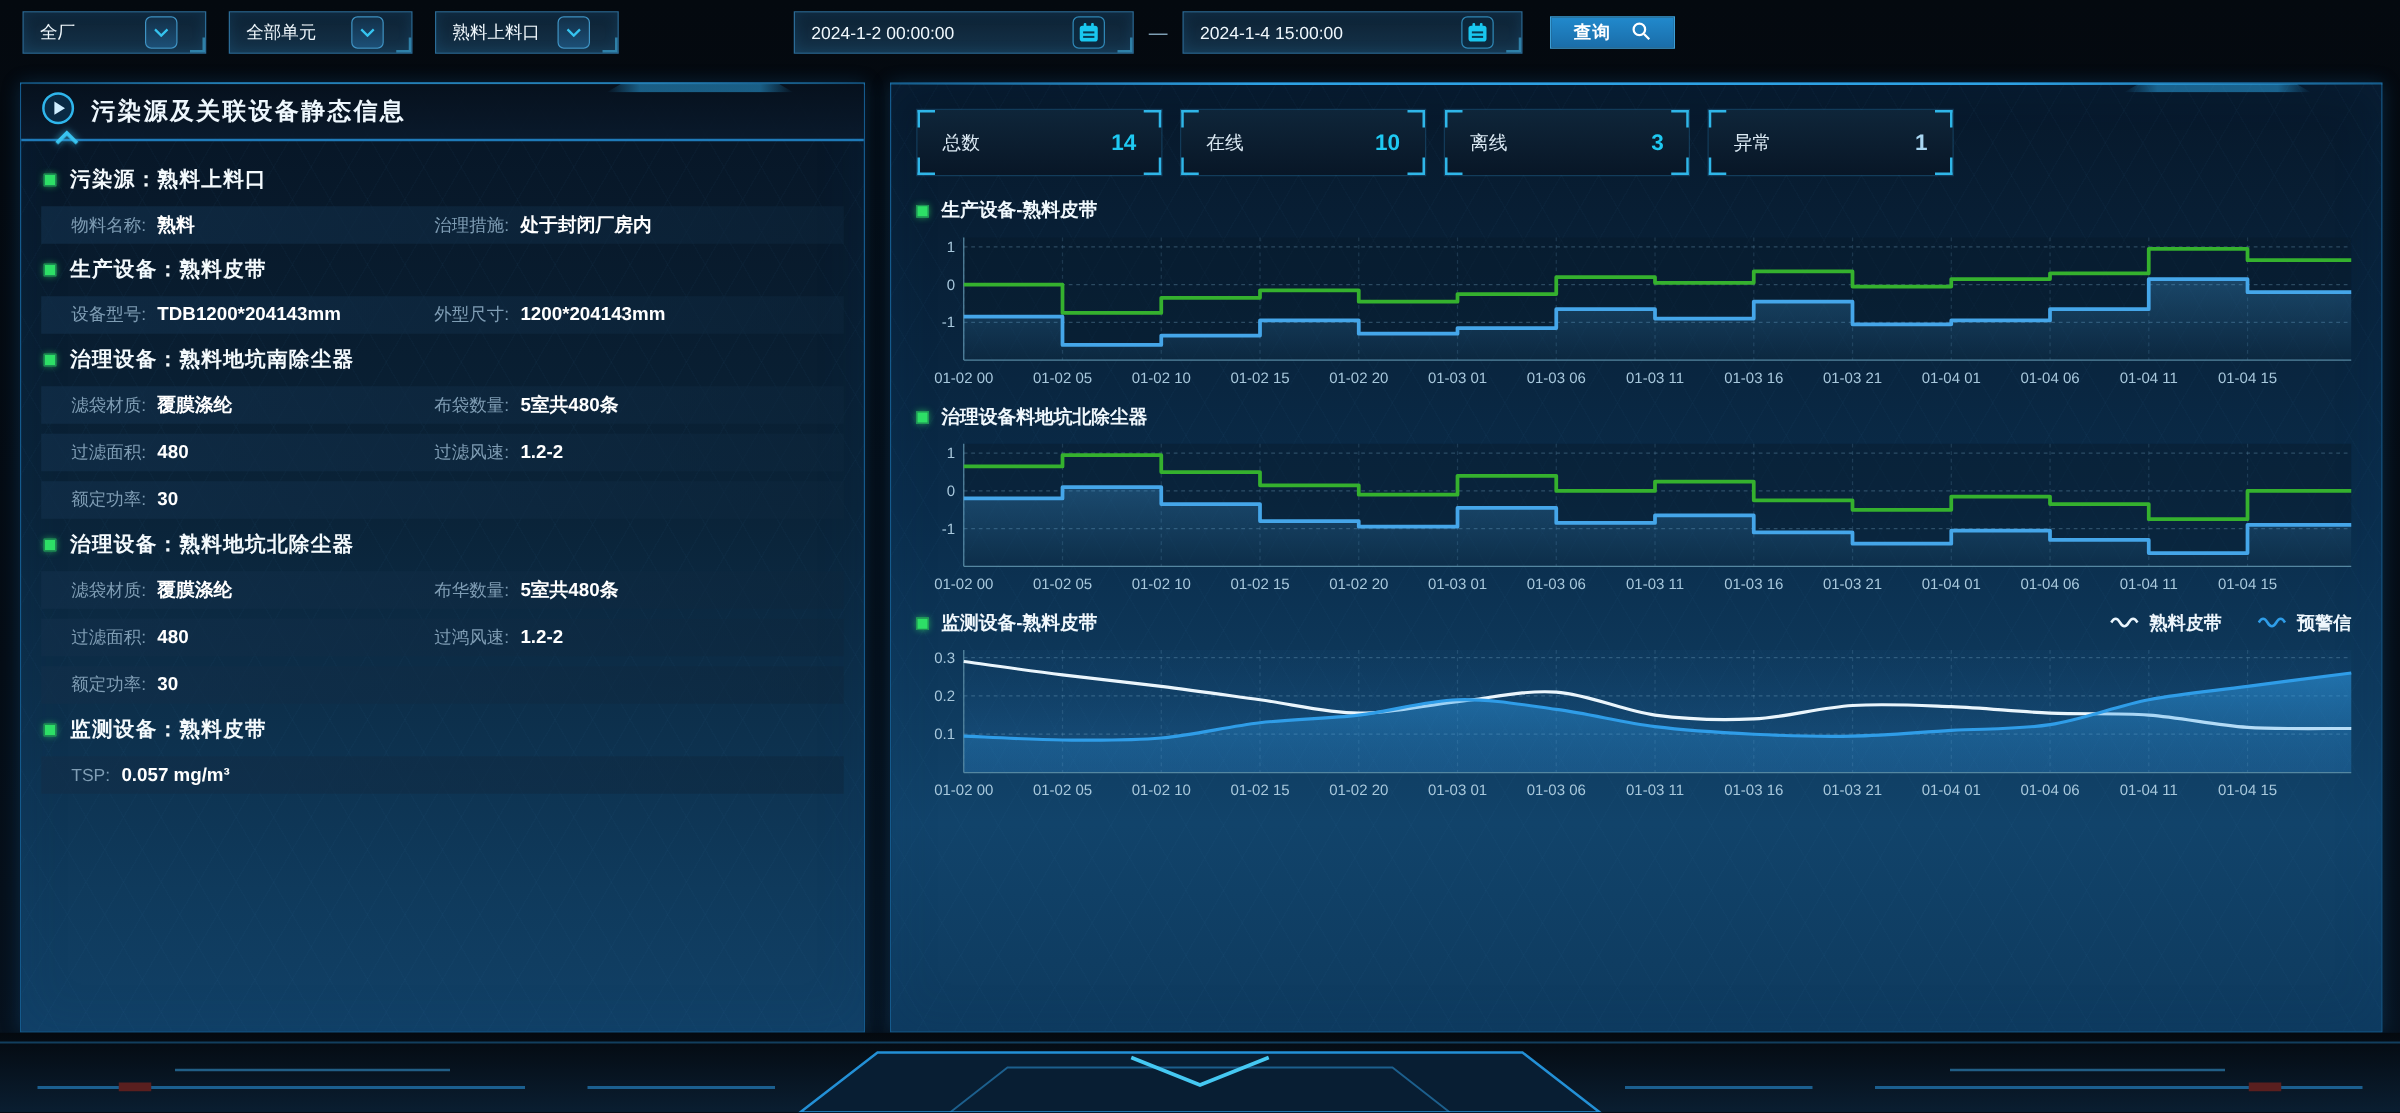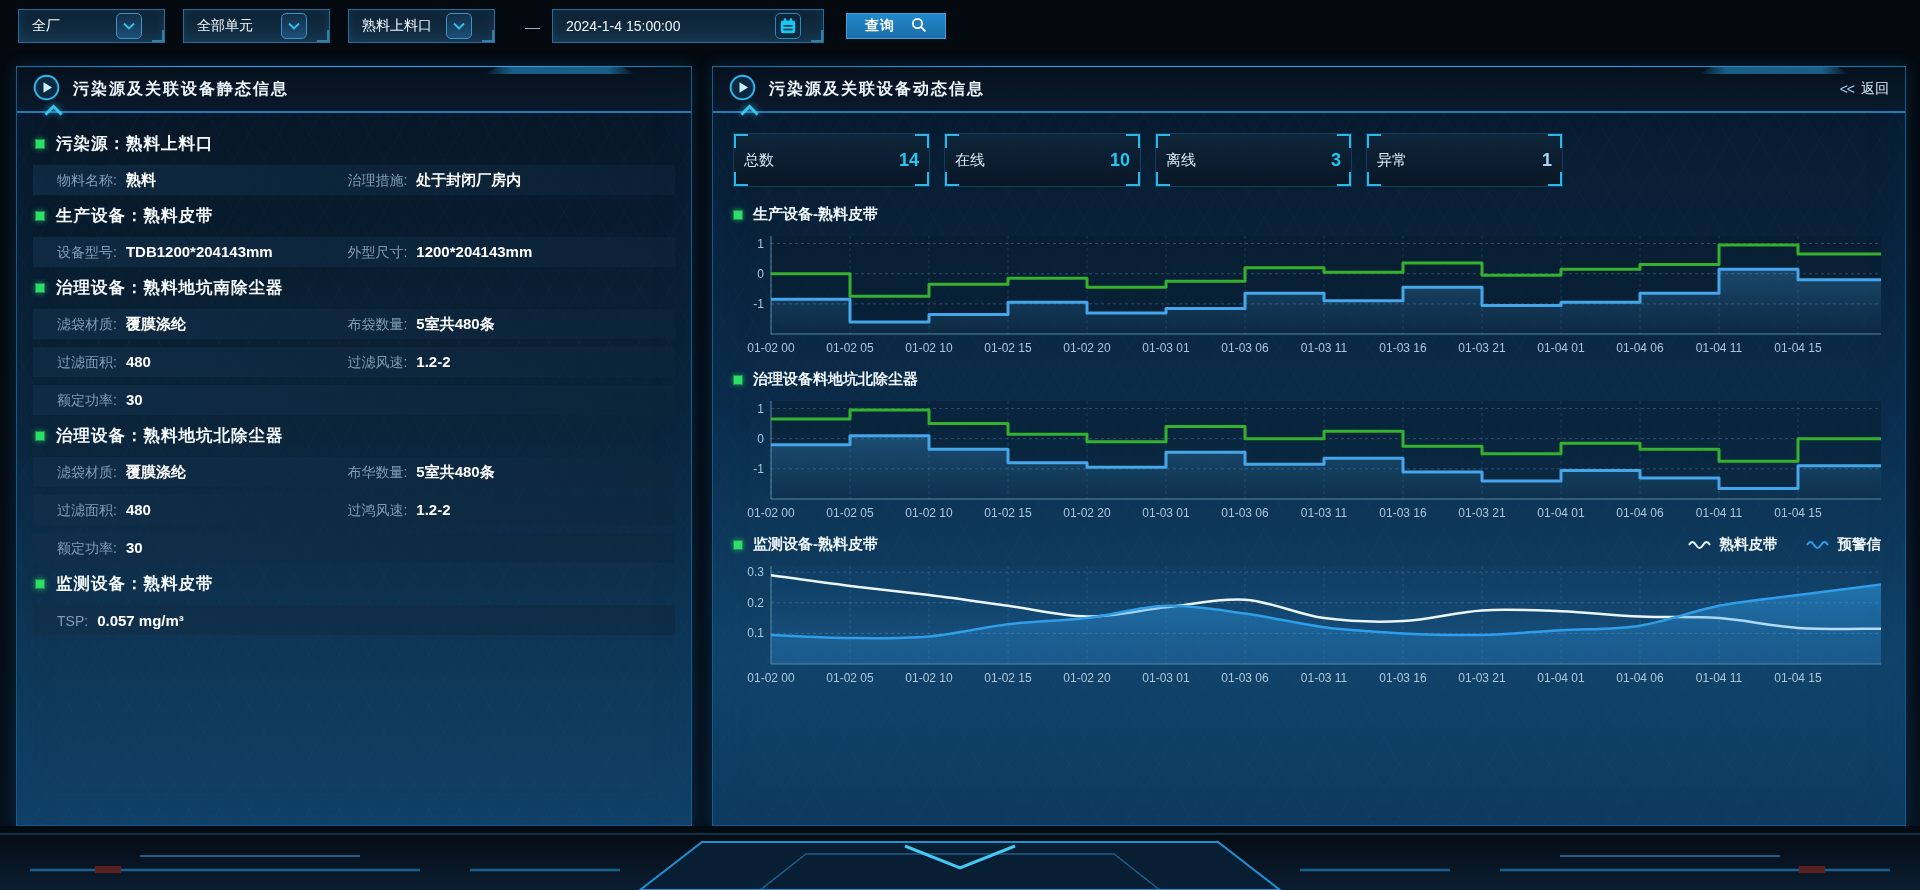--- a/index.html
+++ b/index.html
@@ -46,21 +46,21 @@
       repeating-linear-gradient(-60deg,rgba(60,130,180,.035) 0 1px,transparent 1px 26px),
       linear-gradient(180deg,#071525 0%,#0a2338 45%,#0f3a5c 85%,#114066 100%); }
   .panel.right { flex:1;
     background:
       repeating-linear-gradient(60deg,rgba(60,130,180,.035) 0 1px,transparent 1px 26px),
       repeating-linear-gradient(-60deg,rgba(60,130,180,.035) 0 1px,transparent 1px 26px),
       linear-gradient(180deg,#07182a 0%,#0a2c4a 45%,#11436a 78%,#0e3a5e 100%); }
   .p-head { position:relative; height:46px; display:flex; align-items:center; gap:13px;
     padding:0 16px; border-bottom:2px solid #1f7ab8;
     background:linear-gradient(180deg,rgba(6,16,28,.92) 0%,rgba(10,26,44,.88) 100%); }
-  .p-title { font-size:16px; font-weight:bold; letter-spacing:2px; color:#eef7fd; }
+  .p-title { font-size:19px; font-weight:bold; letter-spacing:2px; color:#eef7fd; }
   .hdr-arrow { position:absolute; left:30px; bottom:-9px; width:13px; height:13px;
     transform:rotate(45deg); border-left:3px solid #39c4f0; border-top:3px solid #39c4f0;
     filter:drop-shadow(0 0 3px rgba(57,196,240,.8)); }
   .back { margin-left:auto; display:flex; align-items:center; gap:7px; cursor:pointer;
     font-size:14px; color:#d9eefb; }
   .back .chev { color:#9fd0ee; letter-spacing:-1px; }
 
   
   .l-body { padding:10px 16px; }
   .sec-h { display:flex; align-items:center; gap:11px; margin:10px 0 10px 2px;
@@ -71,21 +71,21 @@
     padding-left:24px;
     background:linear-gradient(90deg,rgba(17,46,73,.72) 0%,rgba(13,38,60,.5) 100%); }
   .cell { flex:0 0 47%; display:flex; align-items:baseline; gap:9px; }
   .lbl { color:#7f9db4; font-size:14px; white-space:nowrap; }
   .val { color:#ffffff; font-size:15px; font-weight:bold; }
 
   
   .r-body { padding:14px 20px 0 20px; }
   .stats { display:flex; gap:14px; margin:6px 0 18px 0; }
   .stat { width:197px; height:54px; display:flex; align-items:center; justify-content:space-between;
-    padding:0 10px; border:1px solid rgba(40,120,170,.35);
+    padding:0 20px; border:1px solid rgba(40,120,170,.35);
     background-image:
       linear-gradient(#2fb6e8,#2fb6e8),linear-gradient(#2fb6e8,#2fb6e8),
       linear-gradient(#2fb6e8,#2fb6e8),linear-gradient(#2fb6e8,#2fb6e8),
       linear-gradient(#2fb6e8,#2fb6e8),linear-gradient(#2fb6e8,#2fb6e8),
       linear-gradient(#2fb6e8,#2fb6e8),linear-gradient(#2fb6e8,#2fb6e8),
       linear-gradient(180deg,rgba(15,38,58,.95) 0%,rgba(8,22,38,.95) 100%);
     background-position:left top,left top,right top,right top,left bottom,left bottom,right bottom,right bottom,center;
     background-size:14px 2px,2px 14px,14px 2px,2px 14px,14px 2px,2px 14px,14px 2px,2px 14px,100% 100%;
     background-repeat:no-repeat; }
   .stat .s-lbl { font-size:15px; color:#dceaf4; }
@@ -127,20 +127,32 @@
     </div>
     <div class="selbox">
       <span>熟料上料口</span>
       <span class="sel-btn">
         <svg width="12" height="8" viewBox="0 0 12 8">
             <polyline points="1,1.5 6,6.5 11,1.5" fill="none" stroke="#35c3ef" stroke-width="1.8"></polyline>
           </svg>
       </span>
     </div>
 
+    <div class="datebox date1">
+      <span>2024-1-2 00:00:00</span>
+      <span class="cal-ic">
+        <svg width="18" height="18" viewBox="0 0 20 20">
+          <rect x="2" y="4" width="16" height="14" rx="2.5" fill="#19c8f0"></rect>
+          <rect x="5.5" y="1.5" width="2.4" height="4" rx="1" fill="#19c8f0"></rect>
+          <rect x="12.1" y="1.5" width="2.4" height="4" rx="1" fill="#19c8f0"></rect>
+          <rect x="5" y="9" width="10" height="1.8" fill="#083a52"></rect>
+          <rect x="5" y="13" width="10" height="1.8" fill="#083a52"></rect>
+        </svg>
+      </span>
+    </div>
     <span class="range-dash">—</span>
     <div class="datebox">
       <span>2024-1-4 15:00:00</span>
       <span class="cal-ic">
         <svg width="18" height="18" viewBox="0 0 20 20">
           <rect x="2" y="4" width="16" height="14" rx="2.5" fill="#19c8f0"></rect>
           <rect x="5.5" y="1.5" width="2.4" height="4" rx="1" fill="#19c8f0"></rect>
           <rect x="12.1" y="1.5" width="2.4" height="4" rx="1" fill="#19c8f0"></rect>
           <rect x="5" y="9" width="10" height="1.8" fill="#083a52"></rect>
           <rect x="5" y="13" width="10" height="1.8" fill="#083a52"></rect>
@@ -273,34 +285,20 @@
         <div class="info-row">
           <div class="cell">
               <span class="lbl">TSP:</span>
               <span class="val">0.057 mg/m³</span>
             </div>
         </div>
       </div>
     </section>
 
     <section class="panel right">
-      <div class="p-head">
-        <span>
-          <svg width="27" height="27" viewBox="0 0 27 27">
-            <circle cx="13.5" cy="13.5" r="11.8" fill="#0a2a44" stroke="#2fb6ec" stroke-width="2"></circle>
-            <polygon points="10.5,8.2 19,13.5 10.5,18.8" fill="#cfeeff"></polygon>
-          </svg>
-        </span>
-        <span class="p-title">污染源及关联设备动态信息</span>
-        <span class="hdr-arrow"></span>
-        <span class="back">
-          <span class="chev">&lt;&lt;</span>
-          <span>返回</span>
-        </span>
-      </div>
 
       <div class="r-body">
         <div class="stats">
           <div class="stat">
             <span class="s-lbl">总数</span>
             <span class="s-val">14</span>
           </div>
           <div class="stat">
             <span class="s-lbl">在线</span>
             <span class="s-val">10</span>

